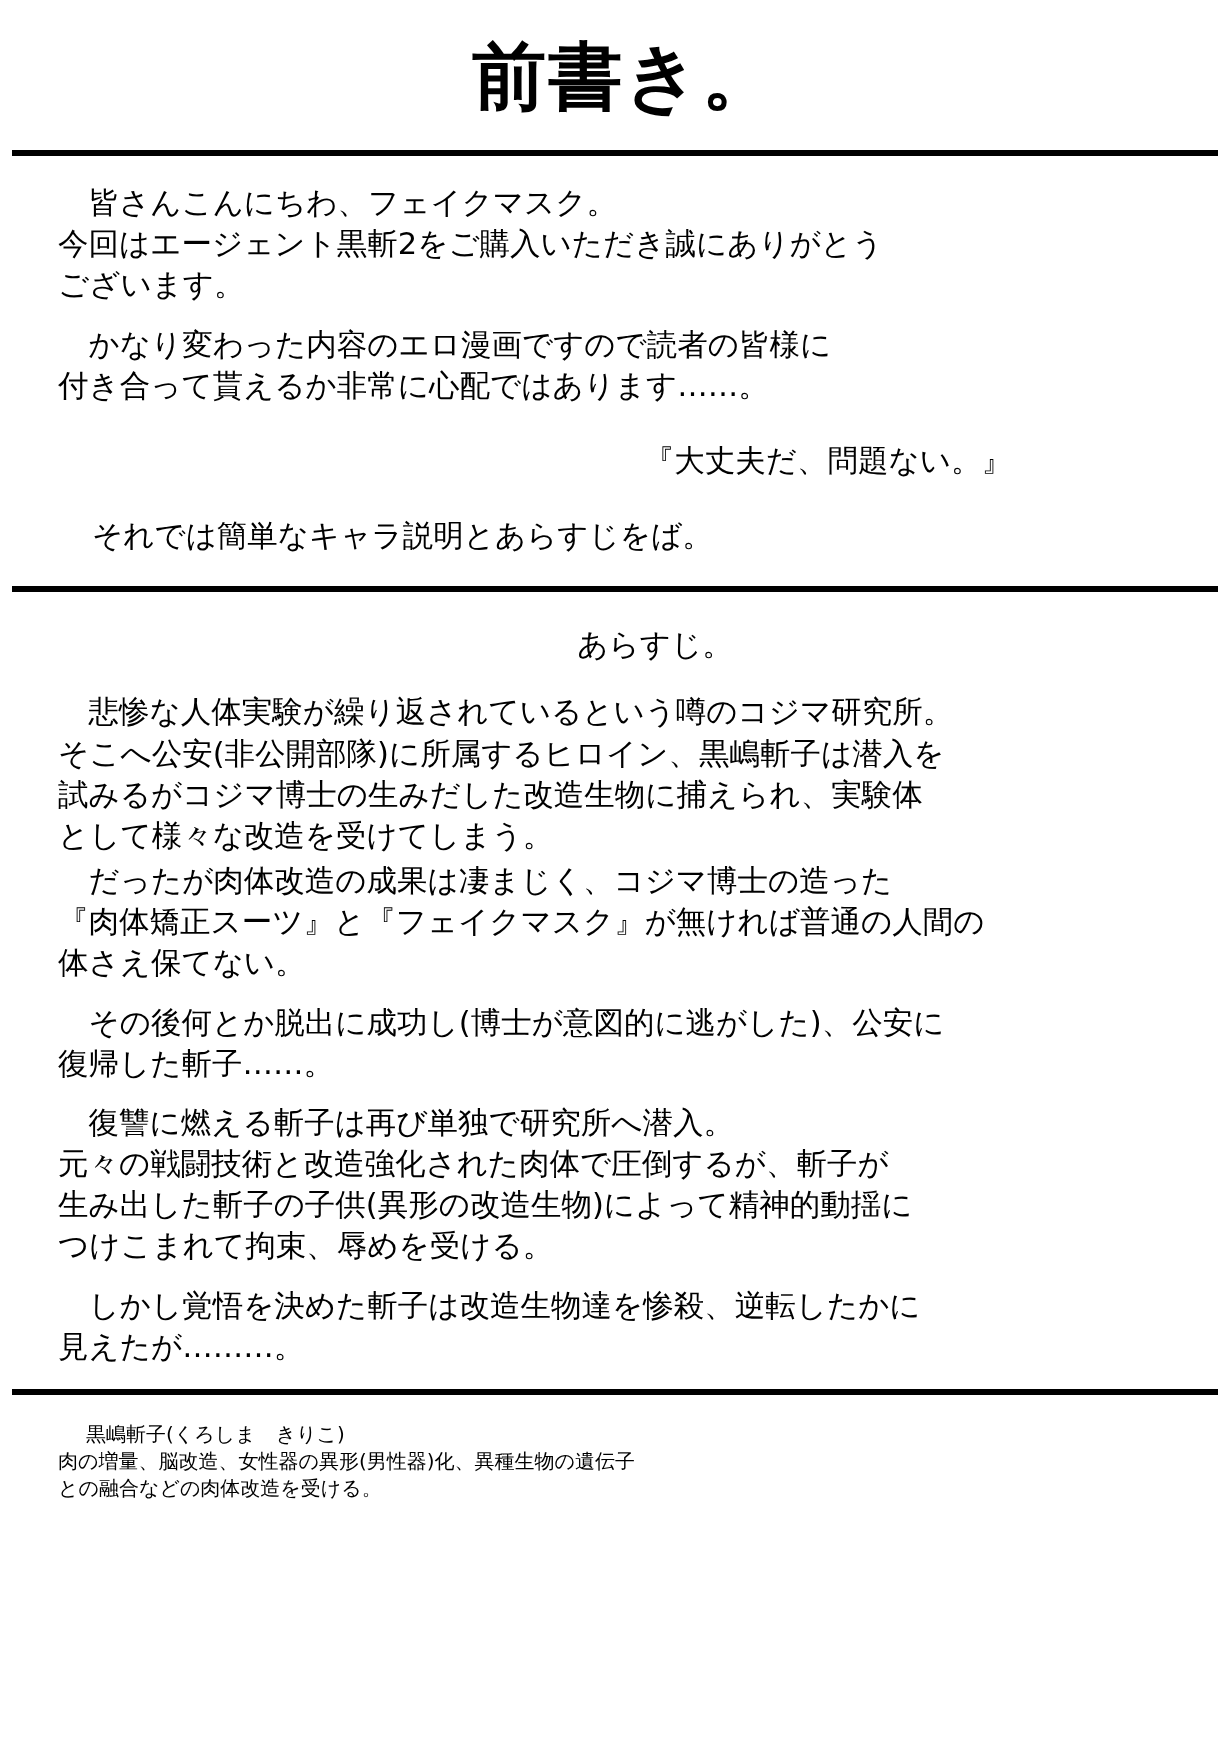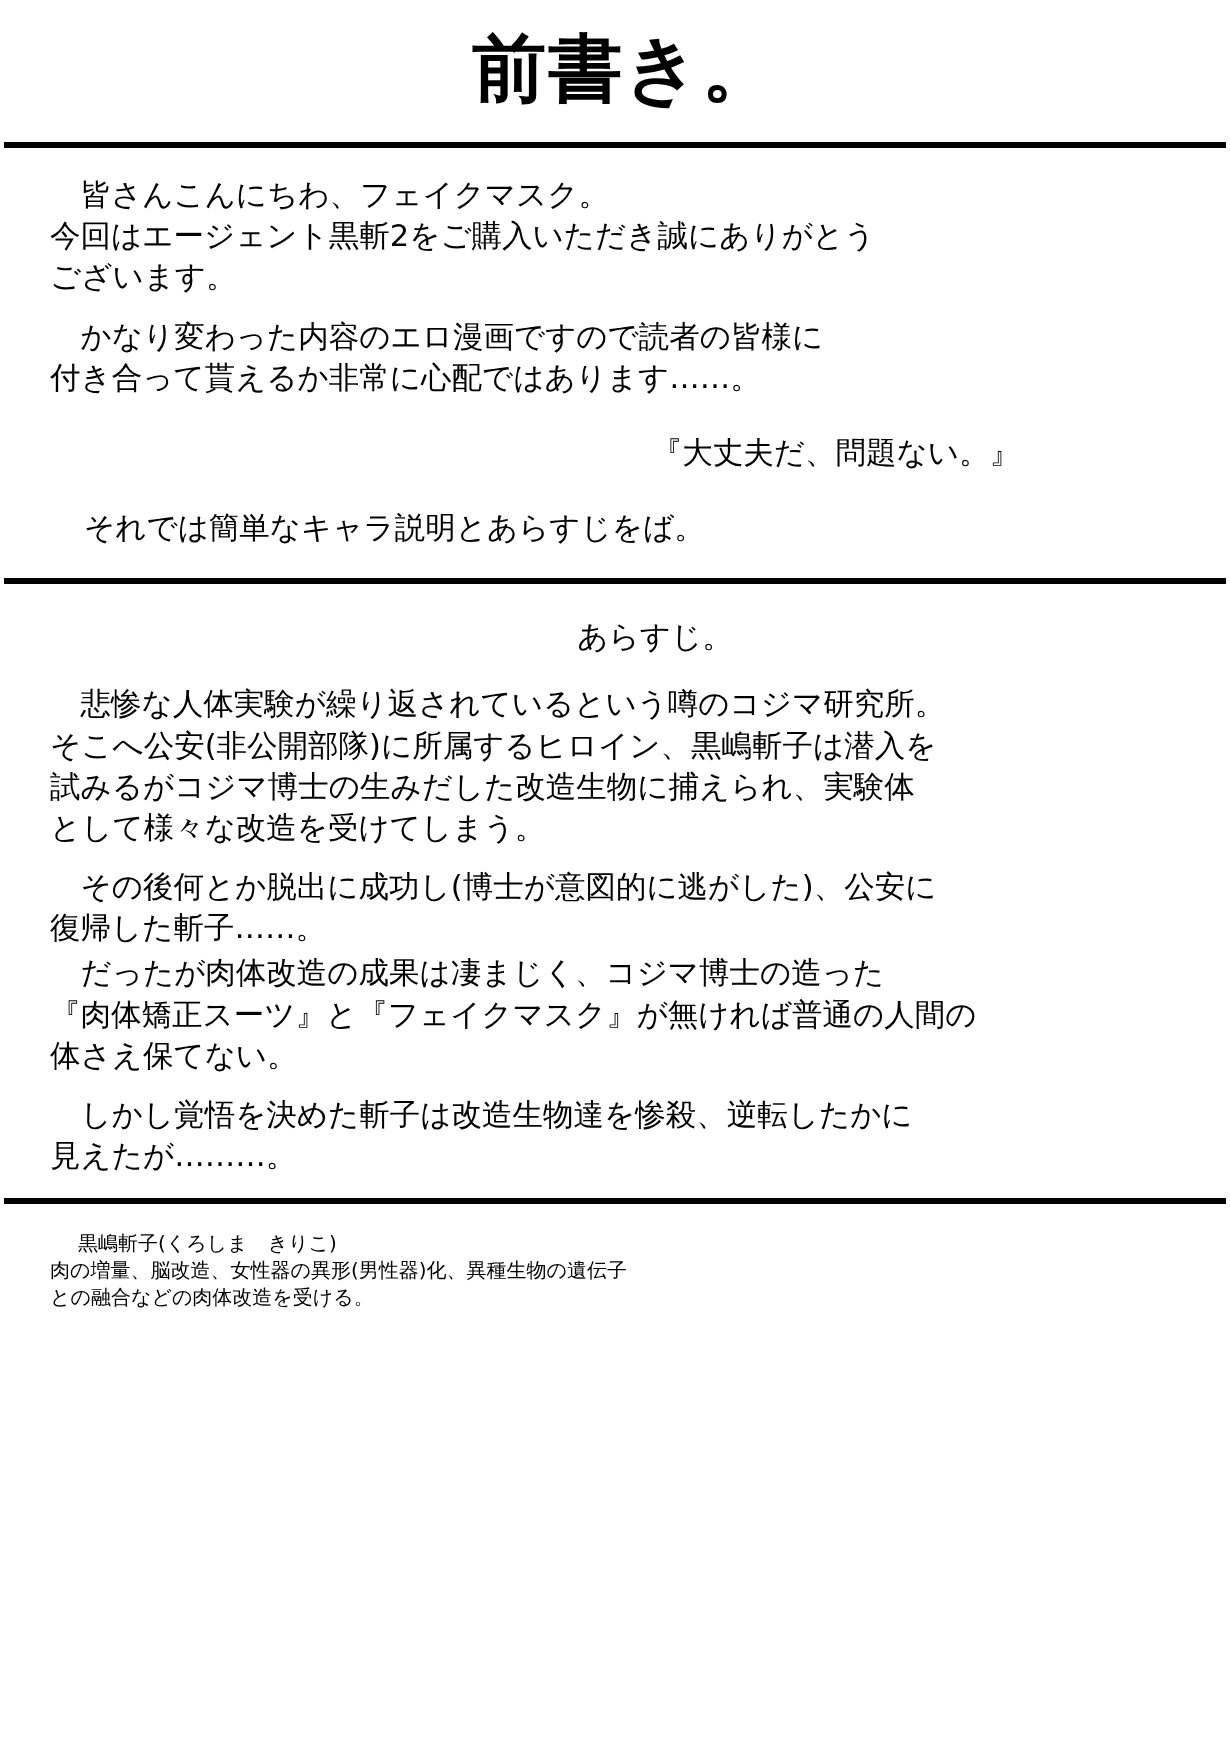--- a/index.html
+++ b/index.html
@@ -12,21 +12,21 @@
     height: 1743px;
     font-family: "DejaVu Sans", "Liberation Sans", sans-serif;
     color: #000000;
     overflow: hidden;
   }
   .page {
     position: relative;
     width: 1230px;
     height: 1646px;
     box-sizing: border-box;
-    padding: 4px;
+    padding: 12px;
   }
   .title-area {
     height: 138px;
     display: flex;
     align-items: center;
     justify-content: center;
     padding-bottom: 10px;
     box-sizing: border-box;
   }
   .title {
@@ -115,25 +115,29 @@
   </div>
 
   <div class="rule"></div>
 
   <div class="section section-synopsis">
     <p class="sub-heading">あらすじ。</p>
     <p class="para">　悲惨な人体実験が繰り返されているという噂のコジマ研究所。
 そこへ公安(非公開部隊)に所属するヒロイン、黒嶋斬子は潜入を
 試みるがコジマ博士の生みだした改造生物に捕えられ、実験体
 として様々な改造を受けてしまう。</p>
-    <p class="para gap">　その後何とか脱出に成功し(博士が意図的に逃がした)、公安に
-復帰した斬子……。</p>
     <p class="para">　だったが肉体改造の成果は凄まじく、コジマ博士の造った
 『肉体矯正スーツ』と『フェイクマスク』が無ければ普通の人間の
 体さえ保てない。</p>
+    <p class="para gap">　その後何とか脱出に成功し(博士が意図的に逃がした)、公安に
+復帰した斬子……。</p>
+    <p class="para gap">　復讐に燃える斬子は再び単独で研究所へ潜入。
+元々の戦闘技術と改造強化された肉体で圧倒するが、斬子が
+生み出した斬子の子供(異形の改造生物)によって精神的動揺に
+つけこまれて拘束、辱めを受ける。</p>
     <p class="para gap">　しかし覚悟を決めた斬子は改造生物達を惨殺、逆転したかに
 見えたが………。</p>
   </div>
 
   <div class="rule"></div>
 
   <div class="section section-chara">
     <p class="chara-line chara-indent">黒嶋斬子(くろしま　きりこ)</p>
     <p class="chara-line">肉の増量、脳改造、女性器の異形(男性器)化、異種生物の遺伝子
 との融合などの肉体改造を受ける。</p>

